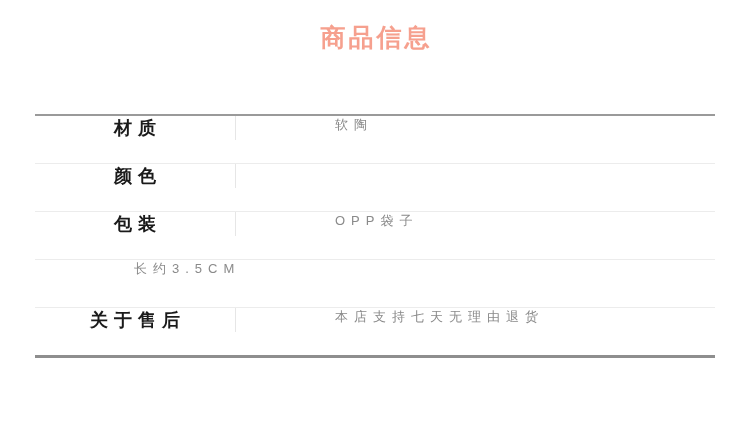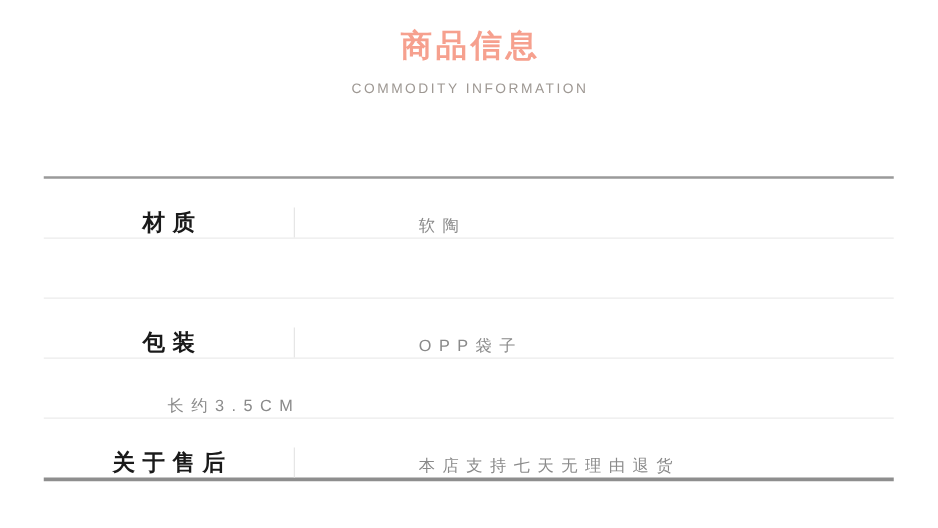--- a/index.html
+++ b/index.html
@@ -41,21 +41,21 @@
   }
   .spec-table {
     width: 680px;
     margin: 64px auto 0 auto;
     border-top: 2px solid var(--border-strong, #9A9A9A);
     border-bottom: 3px solid var(--border-strong-bottom, #8E8E8E);
   }
   .spec-row {
     display: flex;
     height: 47px;
-    align-items: flex-end;
+    align-items: flex-start;
     border-bottom: 1px solid var(--border-light, #ECECEC);
   }
   .spec-row:last-child {
     border-bottom: none;
   }
   .spec-label {
     width: 200px;
     flex: 0 0 200px;
     display: flex;
     align-items: center;
@@ -78,31 +78,31 @@
     color: var(--value-text, #8A8A8A);
   }
 </style>
 </head>
 <body>
 
 <div class="page">
 
   <div class="header">
     <h1 class="title">商品信息</h1>
-    <div class="subtitle">COMMODITY INFORMATION</div>
   </div>
 
   <div class="spec-table">
 
     <div class="spec-row">
       <div class="spec-label">材质</div>
       <div class="spec-value">软陶</div>
     </div>
 
     <div class="spec-row">
+      <div class="spec-label">颜色</div>
     </div>
 
     <div class="spec-row">
       <div class="spec-label">包装</div>
       <div class="spec-value">OPP袋子</div>
     </div>
 
     <div class="spec-row">
       <div class="spec-value">长约3.5CM</div>
     </div>

